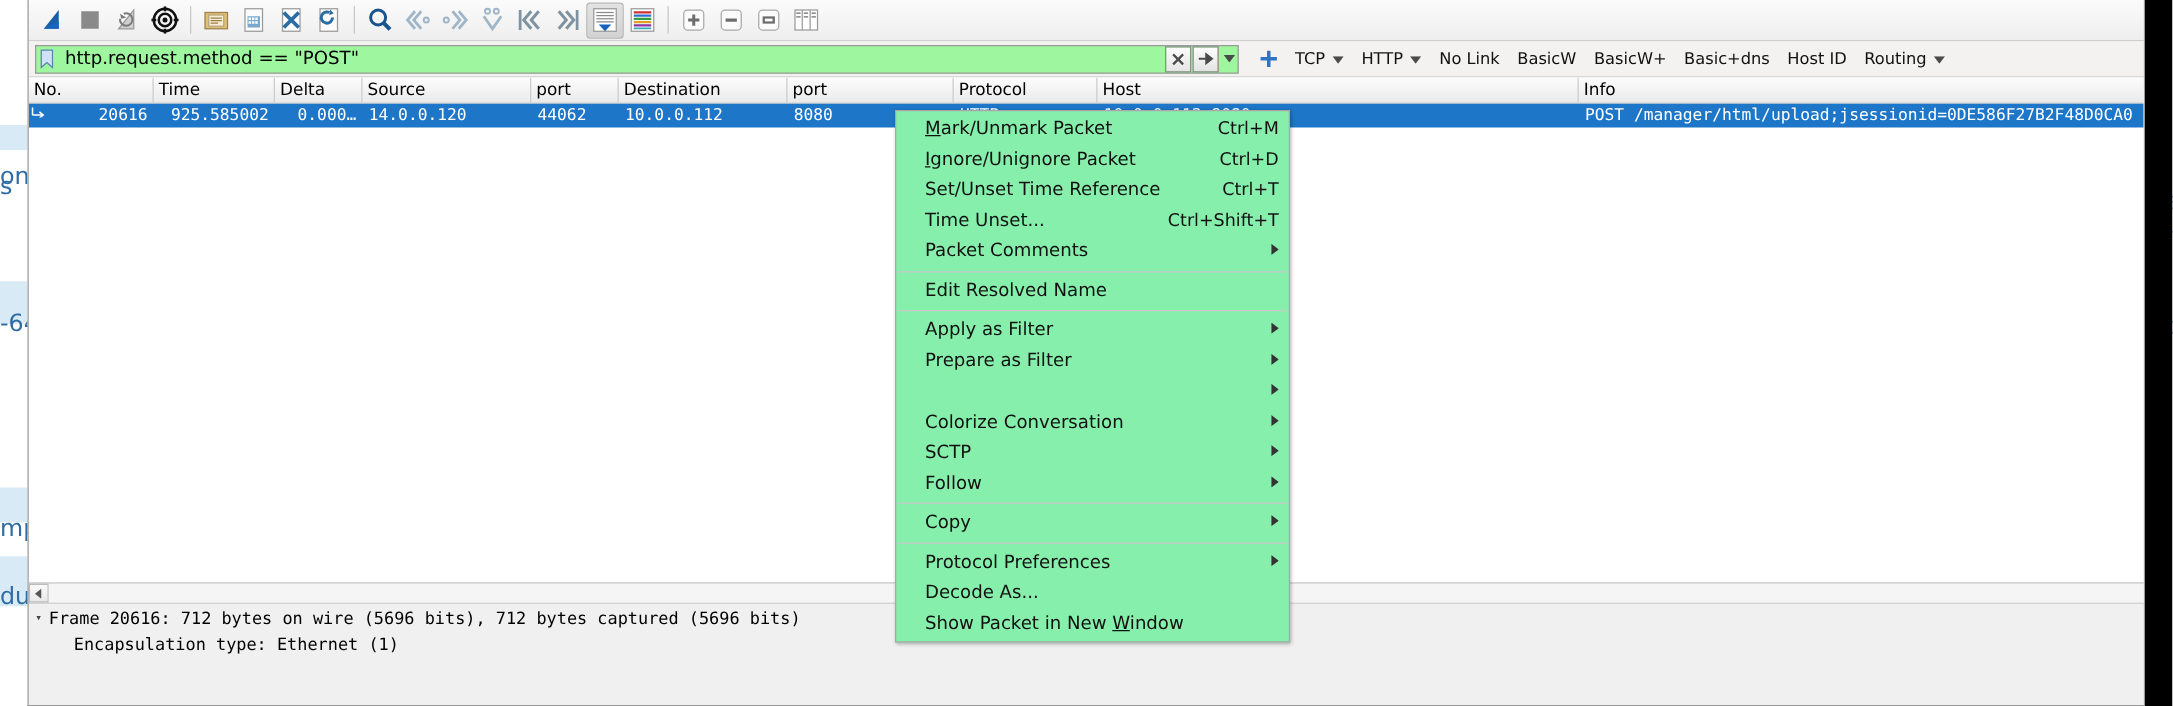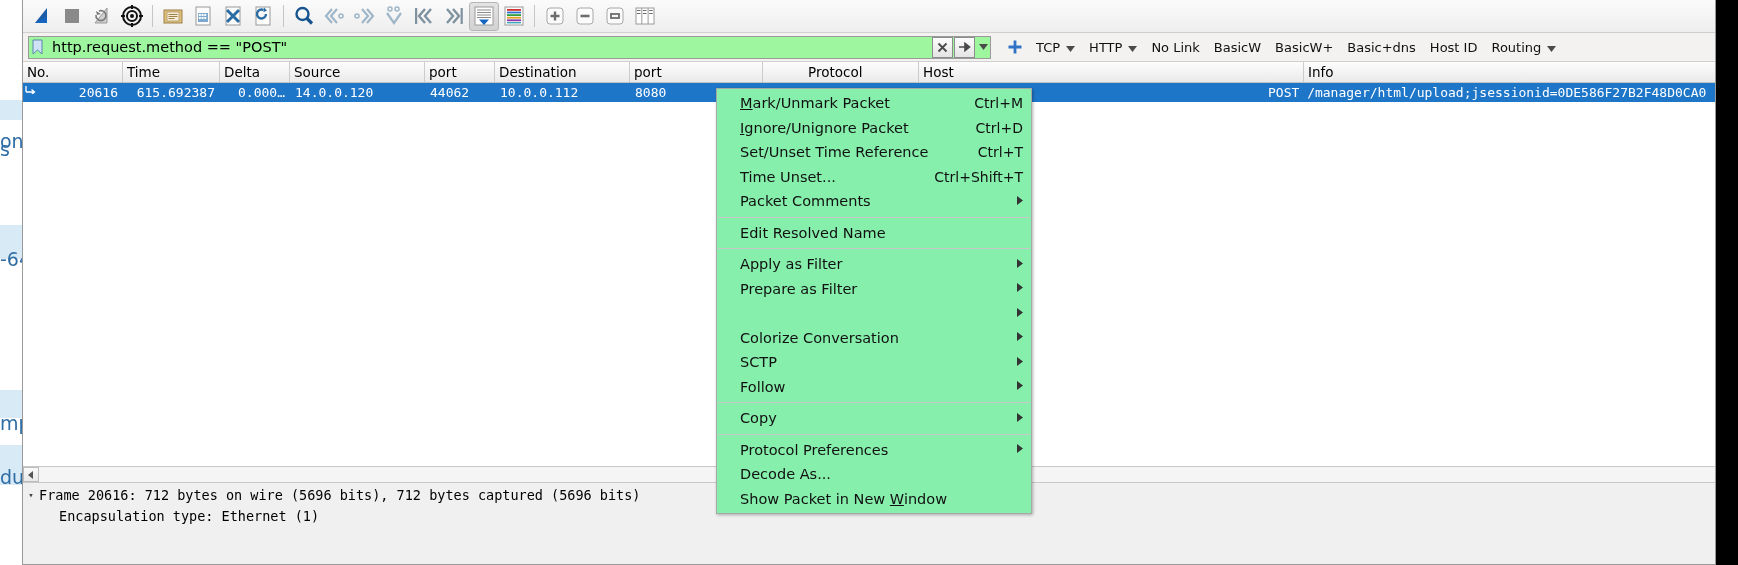--- a/index.html
+++ b/index.html
@@ -360,33 +360,33 @@
 
   <div id="packetlist">
     <div id="plist-header">
         <div class="col-h" style="width: 100px;">No.</div>
         <div class="col-h" style="width: 97px;">Time</div>
         <div class="col-h" style="width: 70px;">Delta</div>
         <div class="col-h" style="width: 135px;">Source</div>
         <div class="col-h" style="width: 70px;">port</div>
         <div class="col-h" style="width: 135px;">Destination</div>
         <div class="col-h" style="width: 133px;">port</div>
-        <div class="col-h" style="width: 115px; margin-left: 41px;">Protocol</div>
+        <div class="col-h" style="width: 115px;">Protocol</div>
         <div class="col-h" style="width: 385px;">Host</div>
         <div class="col-h" style="width: 460px;">Info</div>
       </div>
     <div id="plist-rows">
         <div id="plist-row" style="background: rgb(30, 118, 200); color: rgb(255, 255, 255); display: flex; height: 19px; align-items: flex-start;">
           <span style="width: 14px; flex: 0 0 auto; display: flex; align-items: center; justify-content: center;">
             <svg width="11" height="11" viewBox="0 0 11 11">
               <path d="M1 9 L1 3 M1 9 L9 9 M6.5 6.5 L9.5 9 L6.5 11.5" stroke="#ffffff" stroke-width="1.3" fill="none"></path>
             </svg>
           </span>
           <div class="cell r" style="width: 86px;">20616</div>
-          <div class="cell r" style="width: 97px;">615.692387</div>
+          <div class="cell r" style="width: 97px;">925.585002</div>
           <div class="cell r" style="width: 70px;">0.000…</div>
           <div class="cell l" style="width: 135px;">14.0.0.120</div>
           <div class="cell l" style="width: 70px;">44062</div>
           <div class="cell l" style="width: 135px;">10.0.0.112</div>
           <div class="cell l" style="width: 133px;">8080</div>
           <div class="cell l" style="width: 115px;">HTTP</div>
           <div class="cell l" style="width: 385px;">10.0.0.112:8080</div>
           <div class="cell l" style="width: 460px;">POST /manager/html/upload;jsessionid=0DE586F27B2F48D0CA0</div>
         </div>
       </div>

